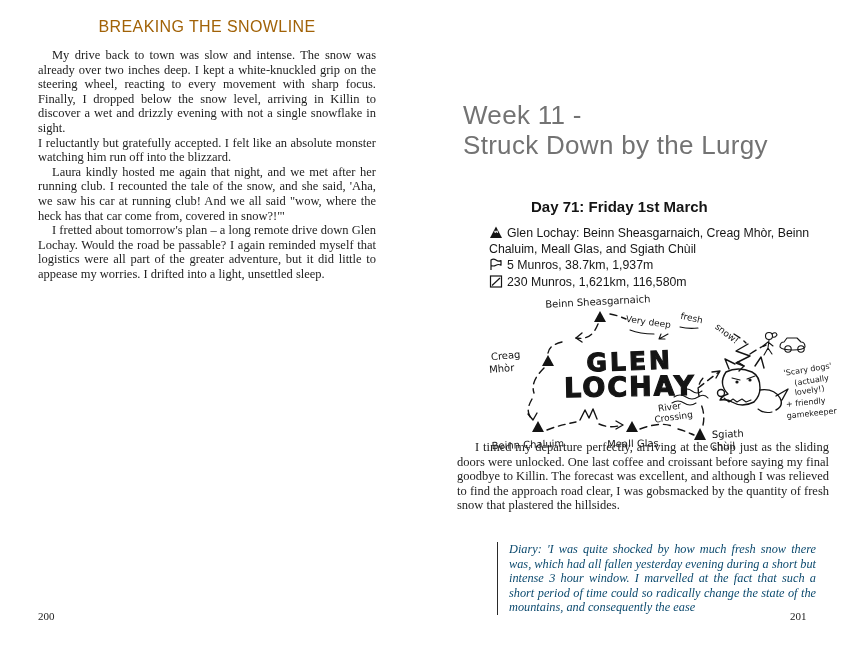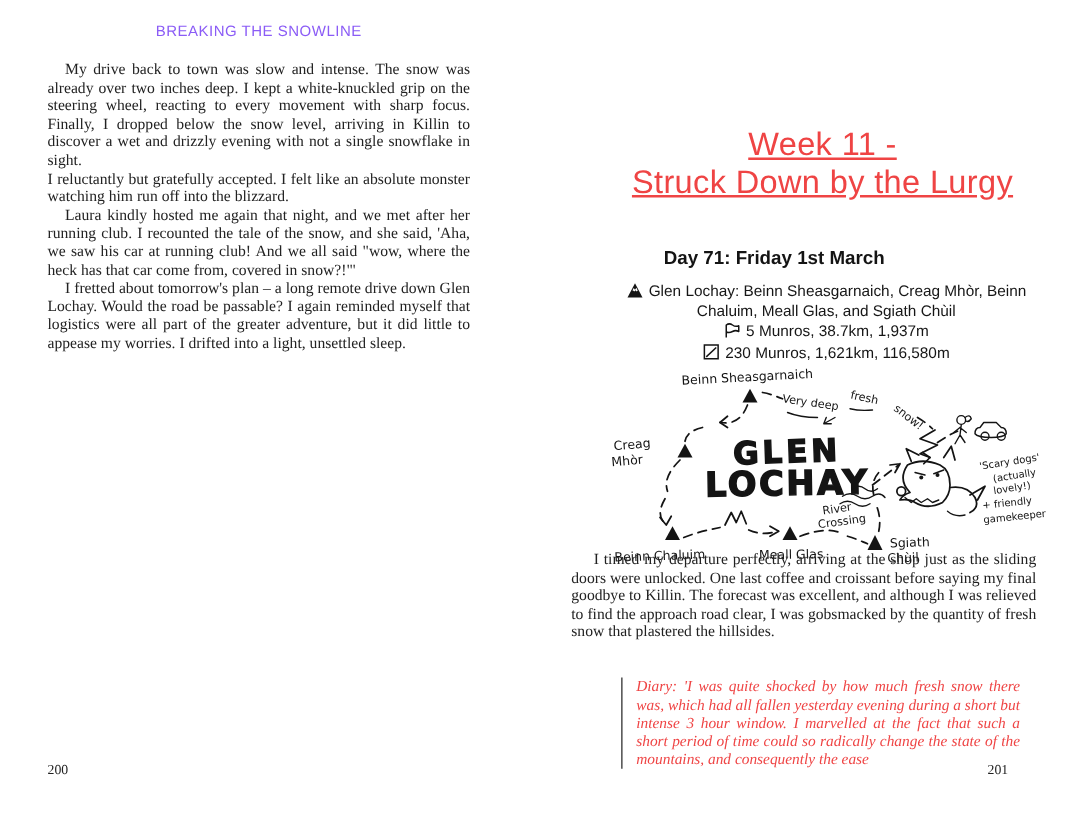--- a/index.html
+++ b/index.html
@@ -5,51 +5,51 @@
   html,body{margin:0;padding:0;}
   body{
     width:865px;height:656px;position:relative;overflow:hidden;
     background:#ffffff;color:#1b1b1b;
     font-family:"Liberation Serif", serif;
   }
   .abs{position:absolute;}
   
   .running-header{
     left:38px;top:18px;width:338px;text-align:center;
-    font-family:"Liberation Sans",sans-serif;font-size:12px;font-weight:500;
-    letter-spacing:.4px;color:#8b5cf6;
+    font-family:"Liberation Sans",sans-serif;font-size:16px;font-weight:500;
+    letter-spacing:.4px;color:#a16207;
   }
   .body-text{
     font-size:12.5px;line-height:14.6px;text-align:justify;color:#222;
   }
   .left-text{left:38px;top:48px;width:338px;}
   .para{margin:0;text-indent:14px;}
   .para.first{text-indent:0;}
   .page-num{font-size:11px;color:#222;}
   
   .chapter-title{
-    left:463px;top:100px;width:390px;text-align:center;
+    left:463px;top:100px;width:390px;
     font-family:"Liberation Sans",sans-serif;font-weight:400;
-    font-size:26px;line-height:30px;letter-spacing:.3px;color:#ef4444;text-decoration:underline;
+    font-size:26px;line-height:30px;letter-spacing:.3px;color:#737373;
   }
   .day-heading{
     left:487px;top:198px;
     font-family:"Liberation Sans",sans-serif;font-size:15px;font-weight:600;color:#141414;margin-left:44px;
   }
   .stats{
     left:489px;top:225px;width:344px;
-    font-family:"Liberation Sans",sans-serif;font-size:12.3px;line-height:15.6px;color:#161616;text-align:center;
+    font-family:"Liberation Sans",sans-serif;font-size:12.3px;line-height:15.6px;color:#161616;
   }
   .stat-ic{display:inline-block;width:14px;height:14px;vertical-align:-2px;margin-right:4px;}
   .right-text{left:457px;top:440px;width:372px;}
   .para-r{margin:0;text-indent:18px;}
   .diary{
     left:497px;top:542px;width:307px;
     border-left:1.5px solid #2a2a2a;padding-left:11px;
-    font-size:12.3px;line-height:14.5px;font-style:italic;text-align:justify;color:#ef4444;
+    font-size:12.3px;line-height:14.5px;font-style:italic;text-align:justify;color:#0c4a6e;
   }
   
   .map-wrap{left:458px;top:292px;width:372px;height:172px;}
   .map{overflow:visible;}
   .map text{font-family:"DejaVu Sans",sans-serif;fill:#141414;}
   .hand{font-size:10px;}
   .hand-mid{font-size:9px;}
   .hand-sm{font-size:8px;}
   .sk{fill:none;stroke:#141414;stroke-width:1.4;stroke-linecap:round;stroke-linejoin:round;}
   .sk-thin{fill:none;stroke:#141414;stroke-width:1.1;stroke-linecap:round;stroke-linejoin:round;}

